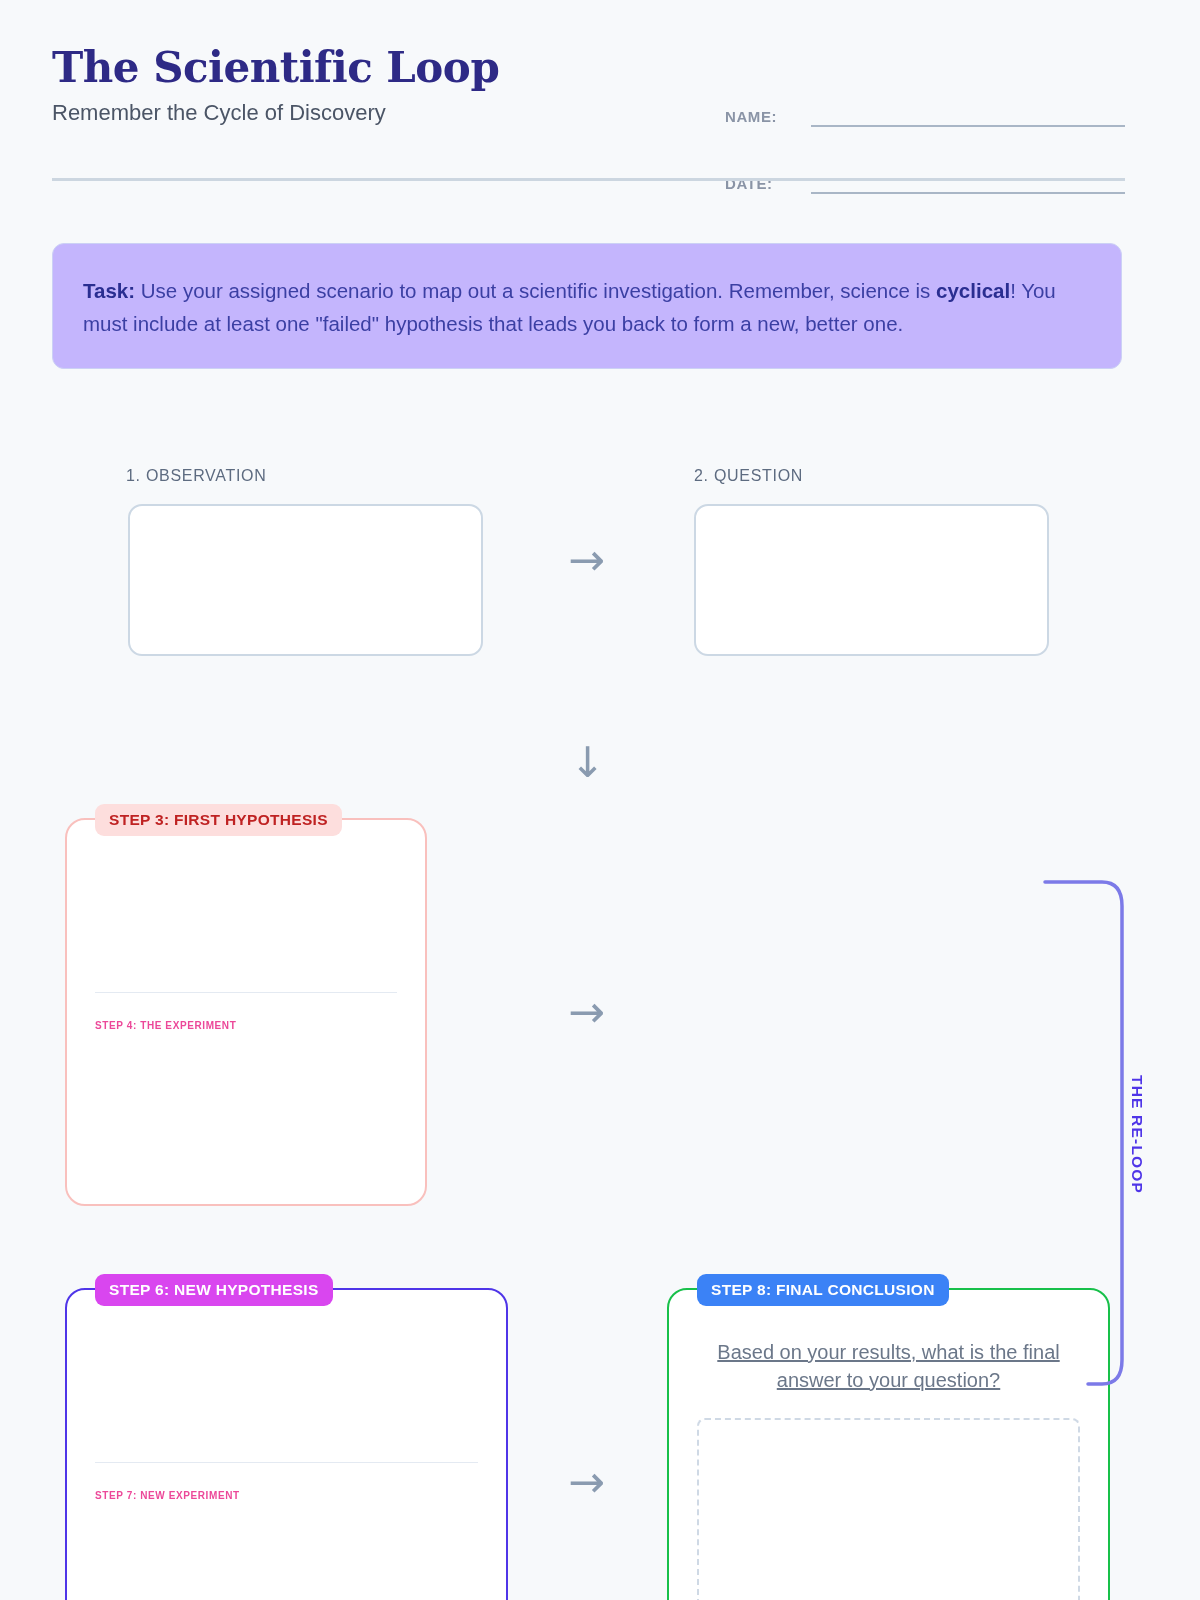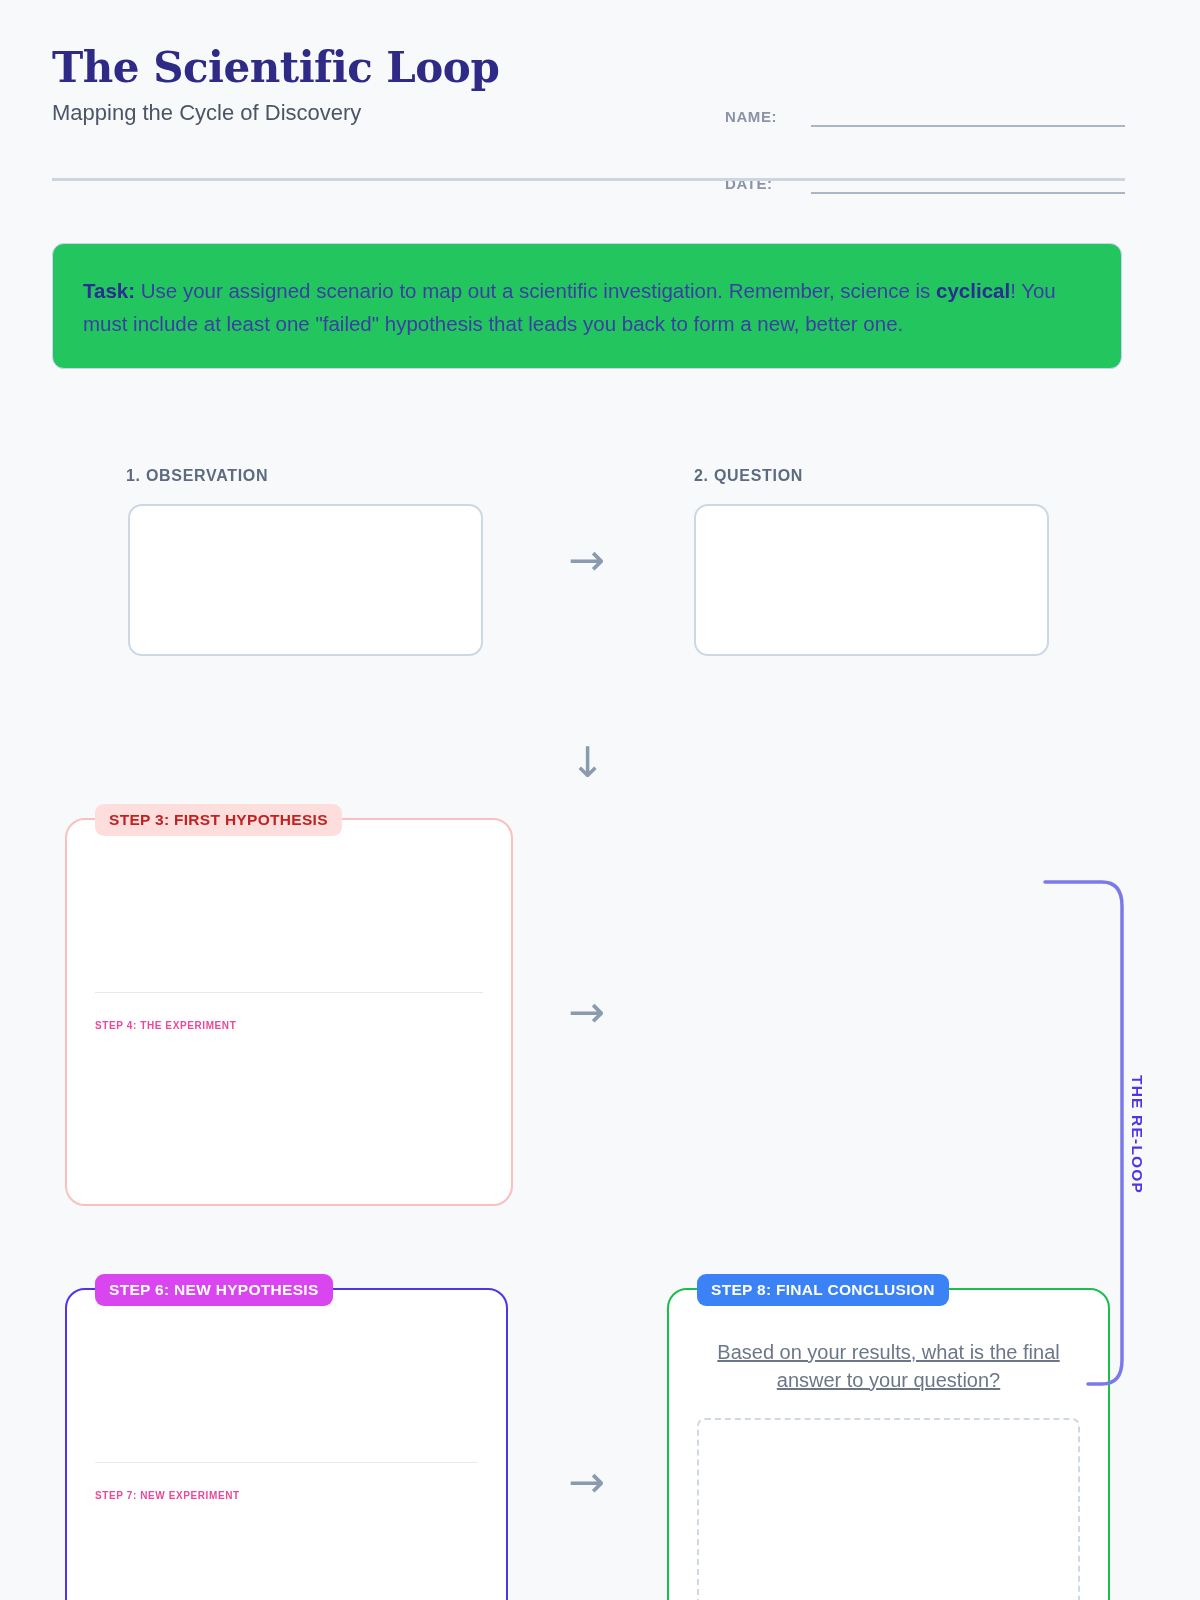--- a/index.html
+++ b/index.html
@@ -32,31 +32,31 @@
   }
   .meta-line { flex: 1; height: 0; border-bottom: 2px solid #a9b6c6; }
   .header-rule {
     position: absolute; left: 52px; top: 178px; width: 1073px; height: 0;
     border-bottom: 3px solid #ccd6e0;
   }
 
   
   .task-box {
     position: absolute; left: 52px; top: 243px; width: 1070px;
-    background: #22c55e; border: 1.5px solid #ccd1f5; border-radius: 12px;
+    background: #c4b5fd; border: 1.5px solid #ccd1f5; border-radius: 12px;
     padding: 30px 30px 28px 30px;
   }
   .task-text {
     font-size: 20.5px; line-height: 1.62; color: #3b3fa3;
   }
   .task-text b { font-weight: bold; color: #2a2e91; }
 
   
   .step-label {
-    font-size: 16px; font-weight: bold; color: #5d6b80;
+    font-size: 16px; font-weight: normal; color: #5d6b80;
     letter-spacing: 0.7px; text-transform: uppercase;
   }
   .plain-box {
     background: #ffffff; border: 2px solid #ccd8e4; border-radius: 14px;
   }
   #row1-obs-label { position: absolute; left: 126px; top: 467px; }
   #row1-obs-box  { position: absolute; left: 128px; top: 504px; width: 355px; height: 152px; }
   #row1-que-label{ position: absolute; left: 694px; top: 467px; }
   #row1-que-box  { position: absolute; left: 694px; top: 504px; width: 355px; height: 152px; }
 
@@ -92,21 +92,21 @@
   .divider {
     position: absolute; left: 28px; right: 28px; height: 0;
     border-top: 1.5px solid #e4eaf2;
   }
   .sub-label {
     position: absolute; left: 28px;
     font-size: 10px; font-weight: bold; color: #ec4899;
     letter-spacing: 0.6px; text-transform: uppercase;
   }
 
-  #card-step3 { left: 65px; top: 818px; width: 448px; height: 388px; }
+  #card-step3 { left: 65px; top: 818px; width: 362px; height: 388px; }
   #card-step3 .divider  { top: 172px; }
   #card-step3 .sub-label{ top: 200px; }
 
   #card-step5 { left: 667px; top: 818px; width: 443px; height: 388px; }
   .disproven {
     position: absolute; left: 0; right: 0; top: 58px; text-align: center;
     font-size: 22px; font-weight: bold; color: #f4433a; letter-spacing: 0.3px;
   }
   .disproven-sub {
     position: absolute; left: 0; right: 0; top: 98px; text-align: center;
@@ -137,21 +137,21 @@
     writing-mode: vertical-rl; text-orientation: mixed;
   }
 </style>
 </head>
 <body>
 
 <div class="page">
 
   <div class="header">
     <div class="title">The Scientific Loop</div>
-    <div class="subtitle">Mapping the Cycle of Discovery</div>
+    <div class="subtitle">Remember the Cycle of Discovery</div>
 
     <div class="meta">
       <div class="meta-row">
         <span class="meta-label">NAME:</span>
         <span class="meta-line"></span>
       </div>
       <div class="meta-row">
         <span class="meta-label">DATE:</span>
         <span class="meta-line"></span>
       </div>

